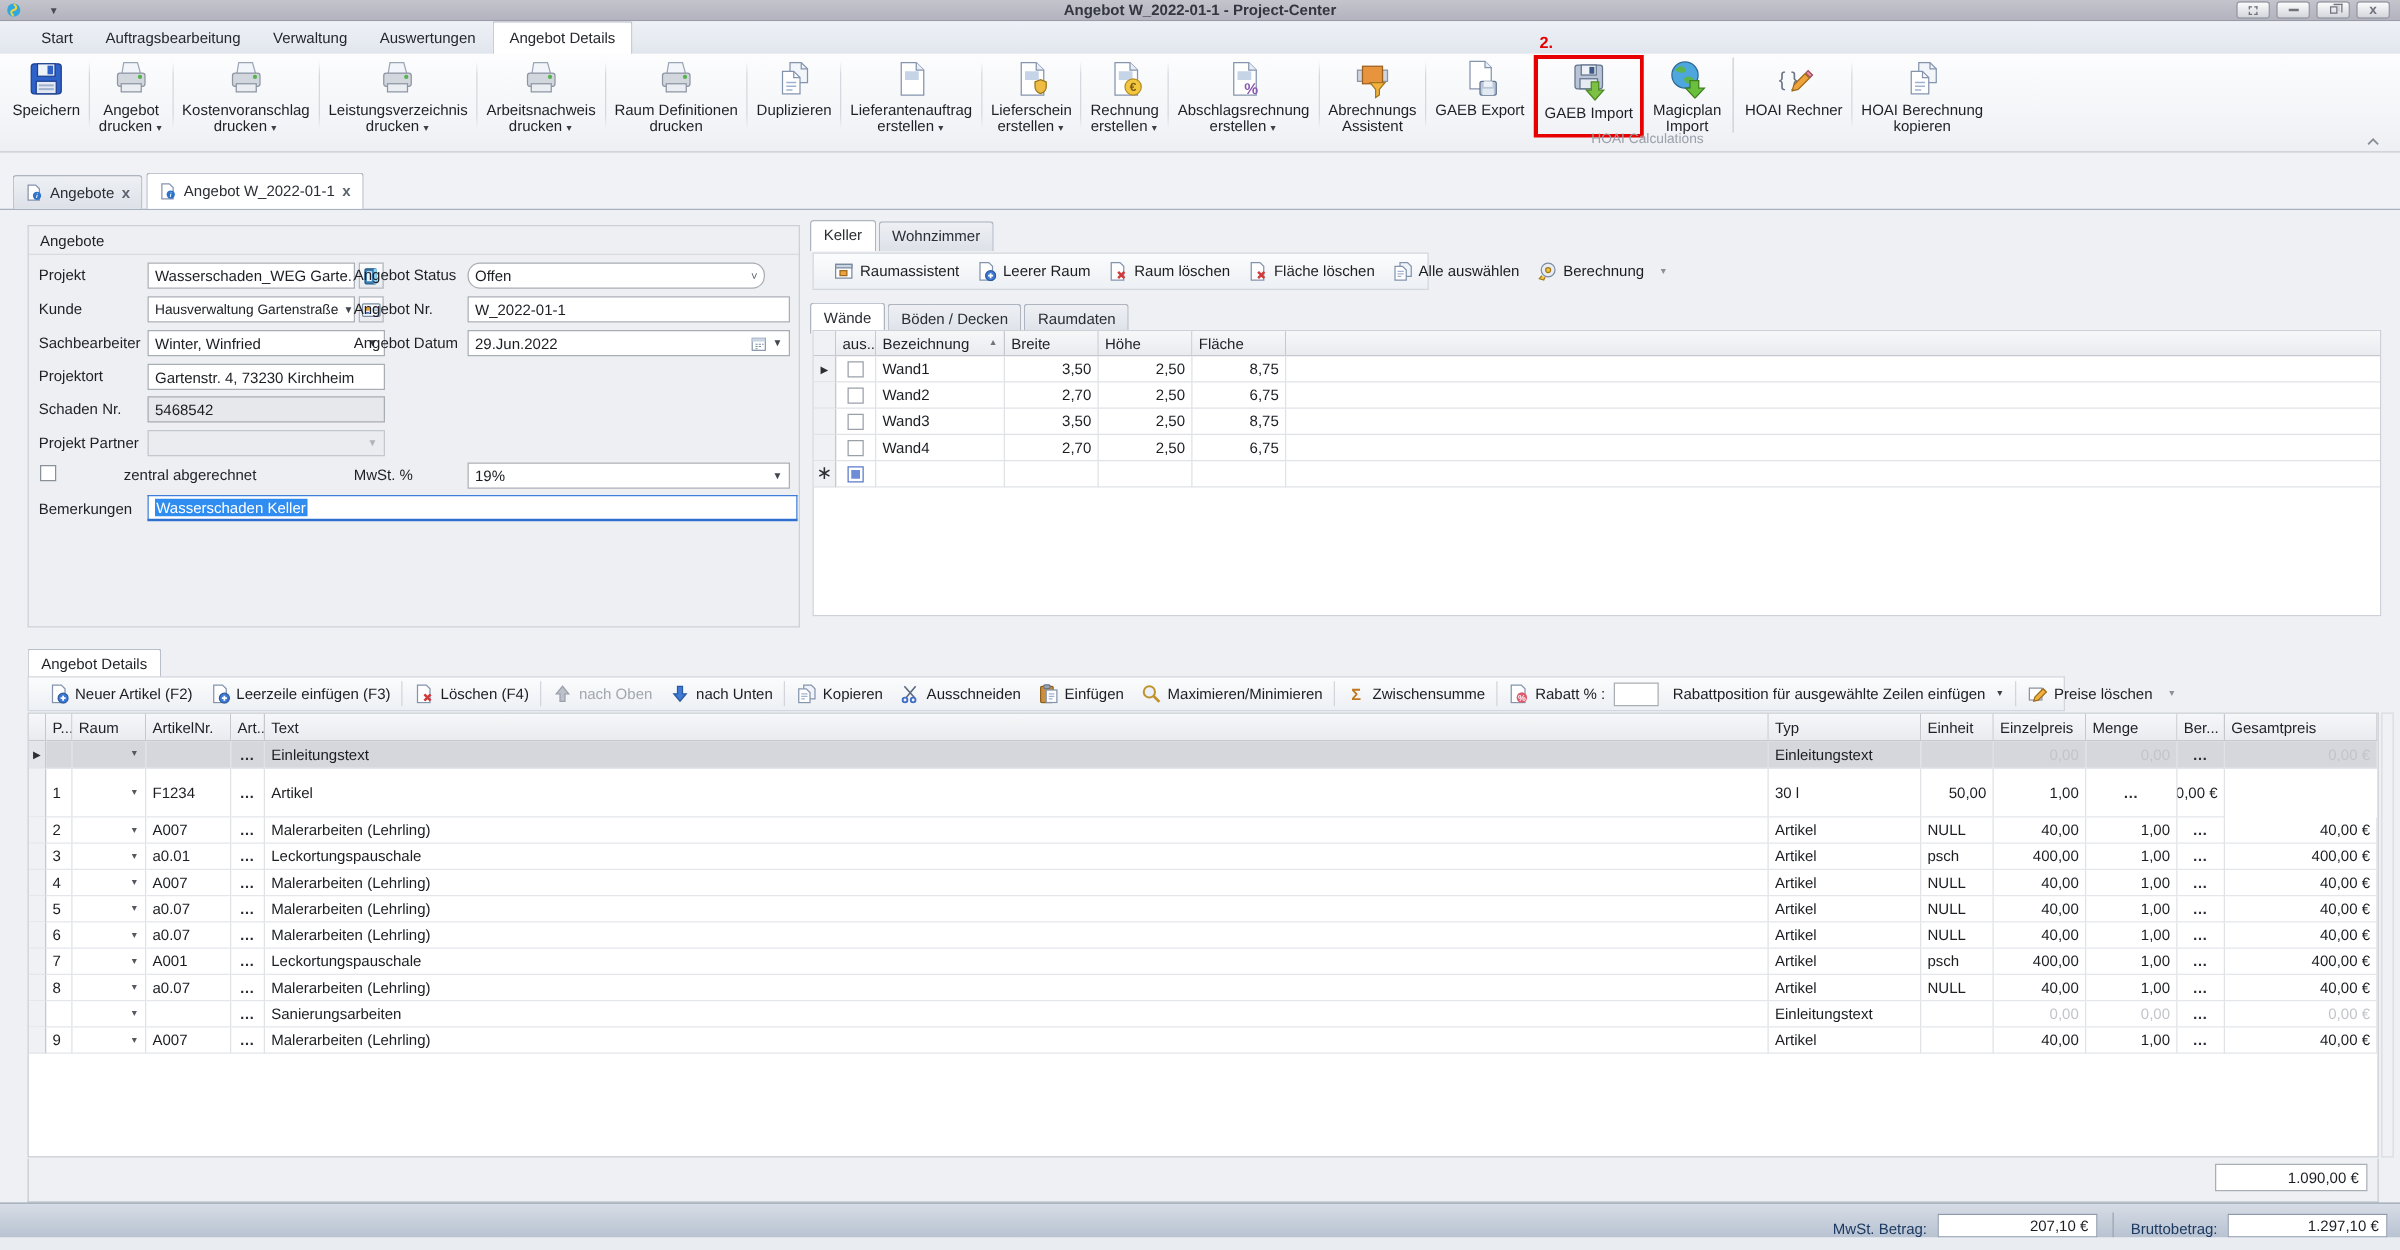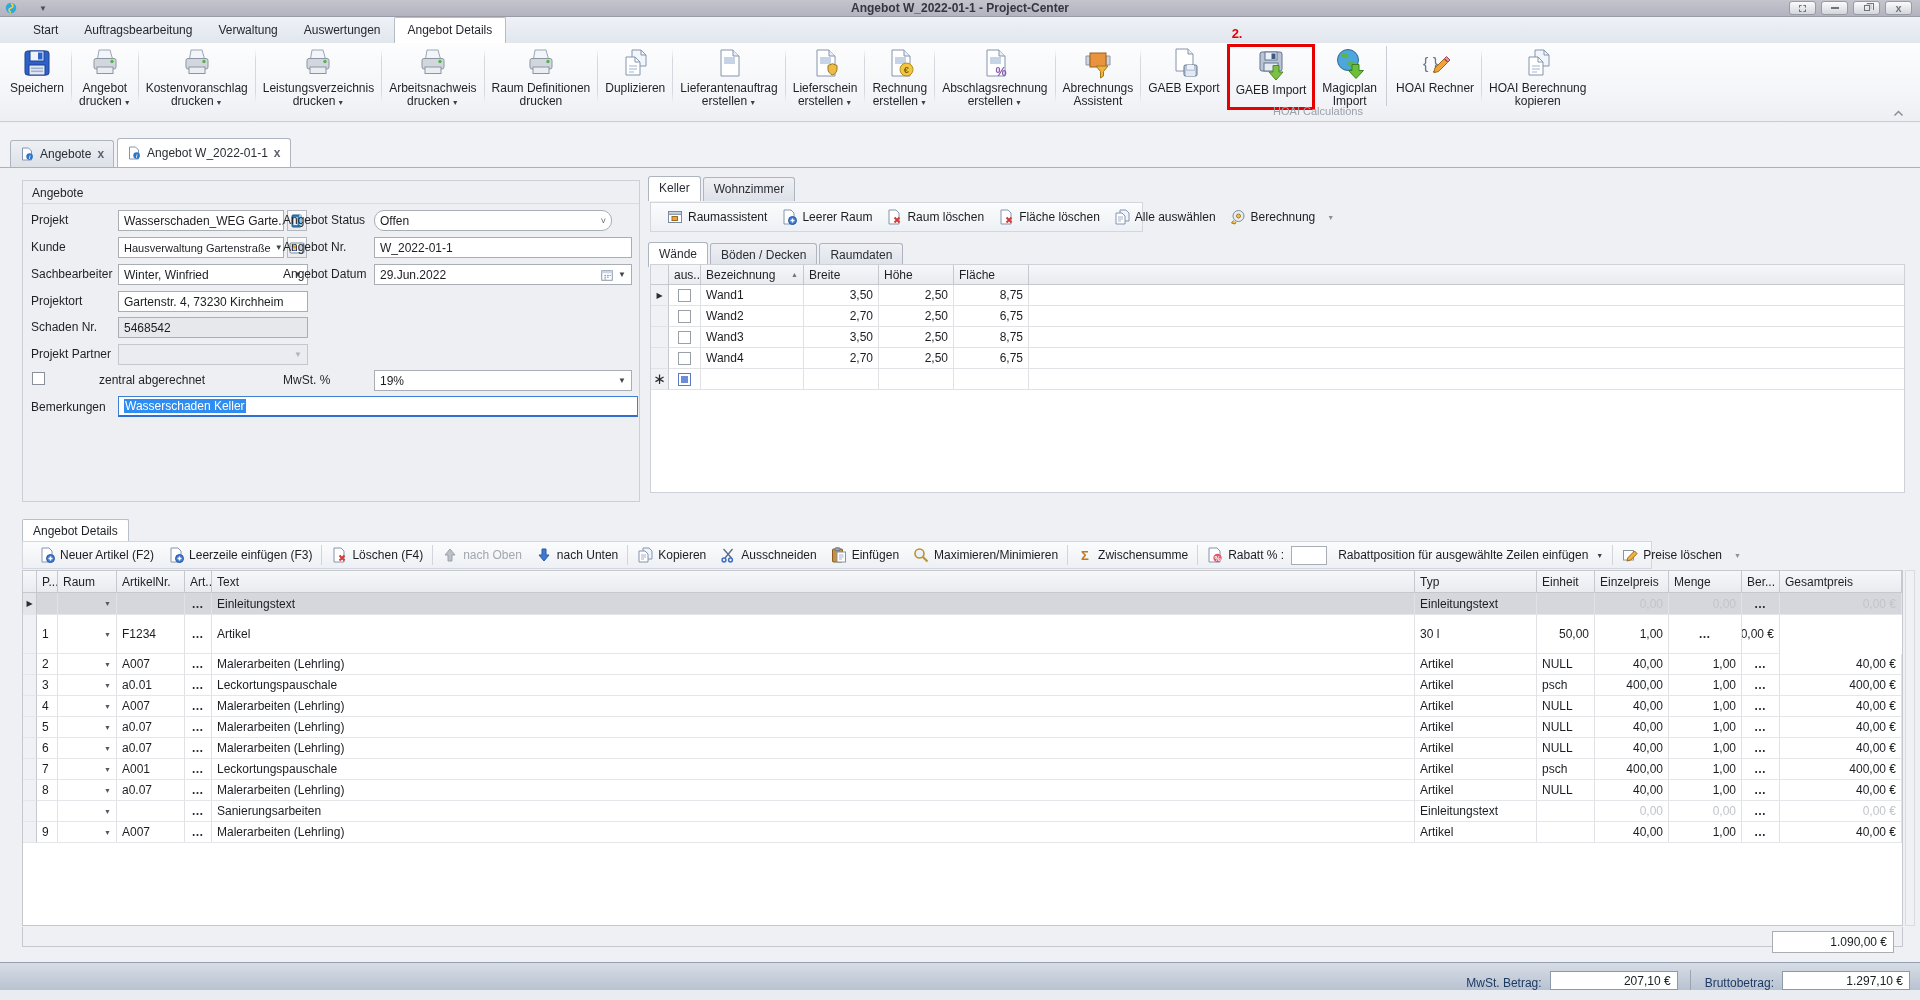--- a/index.html
+++ b/index.html
@@ -135,21 +135,21 @@
     border-right:1px solid #c5c8ce; border-bottom:1px solid #c5c8ce; height:22px; color:#1e2025; }
   .dt-cell.ind { background:#f0f1f4; border-right:1px solid #c5c8ce; justify-content:center; padding:0; }
   .dt-row.selected .dt-cell { background:#d5d7dd; }
   .dt-row.selected .dt-cell.ind { background:#e4e5ea; }
   .dt-cell.num { justify-content:flex-end; }
   .dt-cell.center { justify-content:center; }
   .dt-cell .raum-dd { margin-left:auto; font-size:7px; color:#55595f; }
   .dt-cell.multiline { display:block; padding-top:5px; line-height:14px; }
   .muted-val { color:#c2c4ca; }
   .ell { letter-spacing:1px; font-weight:bold; color:#2c2e33; }
-  .det-subtotal { position:absolute; left:22px; top:758px; width:1881px; height:20px;
+  .det-subtotal { position:absolute; left:22px; top:758px; width:1881px; height:35px;
     background:#eef0f3; border:1px solid #c5c9cf; border-top:none; }
   .subtotal-box { position:absolute; right:8px; top:4px; width:122px; height:22px;
     background:#fff; border:1px solid #a9adb4; display:flex; align-items:center;
     justify-content:flex-end; padding:0 6px; }
   .v-scroll { position:absolute; left:1905px; top:401px; width:10px; height:356px;
     background:#f0f1f4; border:1px solid #d8dbe0; }
 
   
   .statusbar { position:absolute; left:0; right:0; bottom:10px; height:28px;
     background:linear-gradient(#d7dde6,#b8c2d1); border-top:1px solid #96a0b0;

